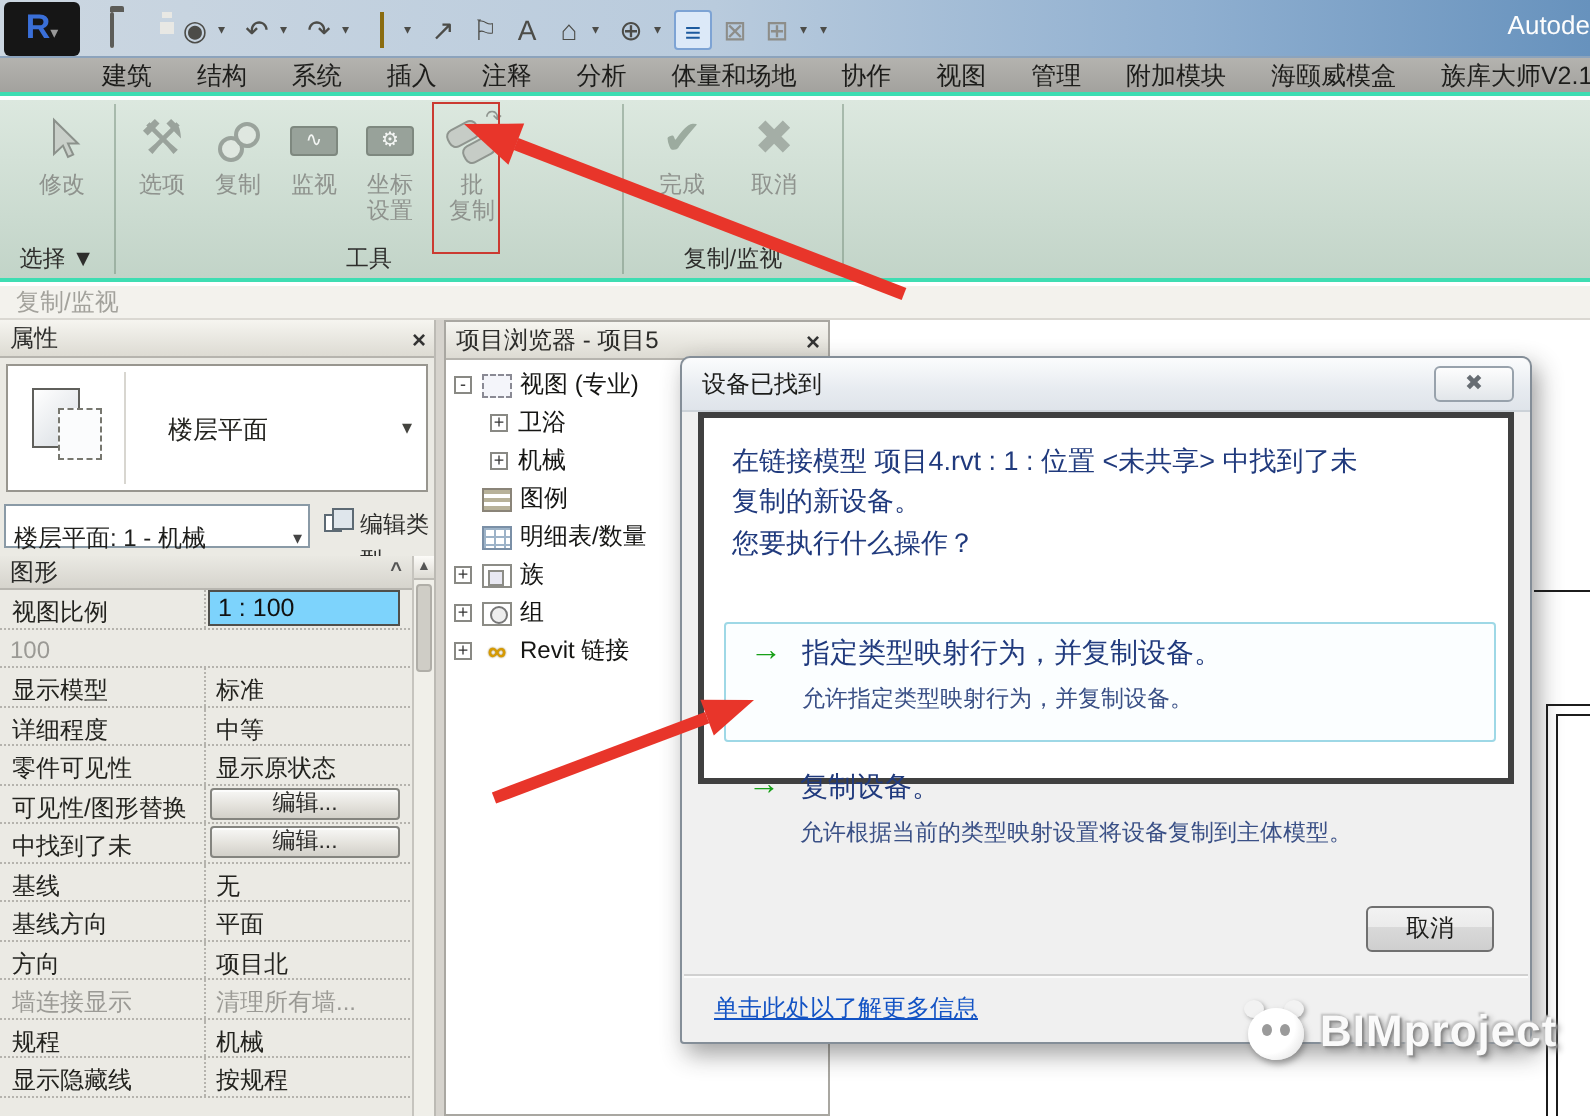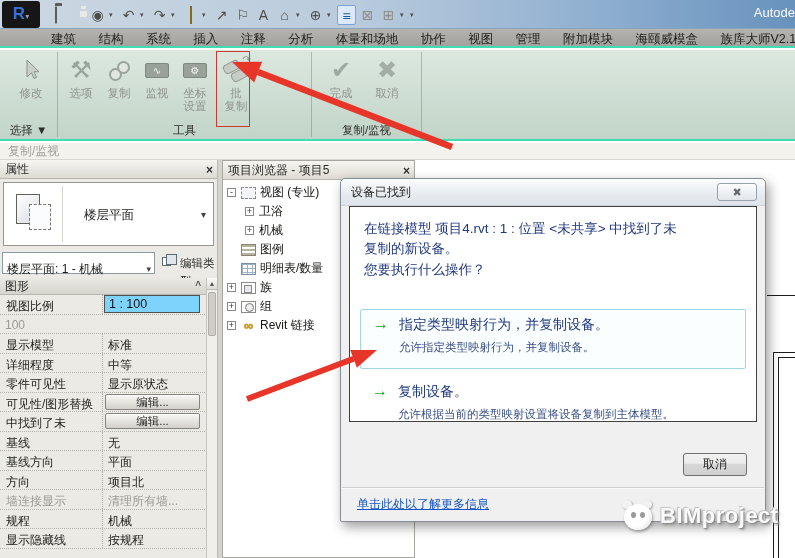--- a/index.html
+++ b/index.html
@@ -129,21 +129,21 @@
   .cline { position:absolute; background:#1c1c1c; }
 
   
   .dialog { position:absolute; left:340px; top:178px; width:426px; height:344px; background:#f0f0f0;
     border:1px solid #848e98; border-radius:5px 5px 2px 2px; box-shadow:3px 5px 12px rgba(40,40,40,.45); z-index:10; }
   .dtitle { position:absolute; left:0; top:0; right:0; height:27px; border-radius:5px 5px 0 0;
     background:linear-gradient(#fbfcfd,#e7ebf0 60%,#dfe4ea); border-bottom:1px solid #ccd2d8;
     font-size:12px; color:#1c1c1a; line-height:26px; padding-left:10px; }
   .dclose { position:absolute; right:8px; top:4px; width:40px; height:18px; border:1px solid #98a2ac; border-radius:3px;
     background:linear-gradient(#fdfdfd,#e2e6ea); text-align:center; line-height:16px; font-size:11px; font-weight:bold; color:#676d73; }
-  .dbody { position:absolute; left:8px; top:27px; width:408px; height:216px; background:#fff; border:1px solid #404040; }
+  .dbody { position:absolute; left:8px; top:27px; width:408px; height:186px; background:#fff; border:3px solid #404040; }
   .dmsg { position:absolute; left:14px; top:12px; width:382px; font-size:13.5px; color:#203a7d; line-height:19.5px; }
   .dquestion { position:absolute; left:14px; top:54px; font-size:13.5px; color:#203a7d; }
   .dopt { position:absolute; left:10px; width:386px; }
   .dopt1 { top:102px; height:60px; border:1px solid #9ed8e6; border-radius:2px; background:#fbfeff; }
   .dopt2 { top:170px; height:60px; }
   .garrow { position:absolute; left:12px; top:5px; font-size:16px; font-weight:bold; color:#18a018; }
   .dopt2 .garrow { left:12px; }
   .otitle { position:absolute; left:38px; top:6px; font-size:14px; color:#203a7d; }
   .odesc { position:absolute; left:38px; top:30px; font-size:11.5px; color:#3a5086; }
   .dcancel { position:absolute; left:342px; top:274px; width:64px; height:23px; border:1px solid #707070; border-radius:3px;

